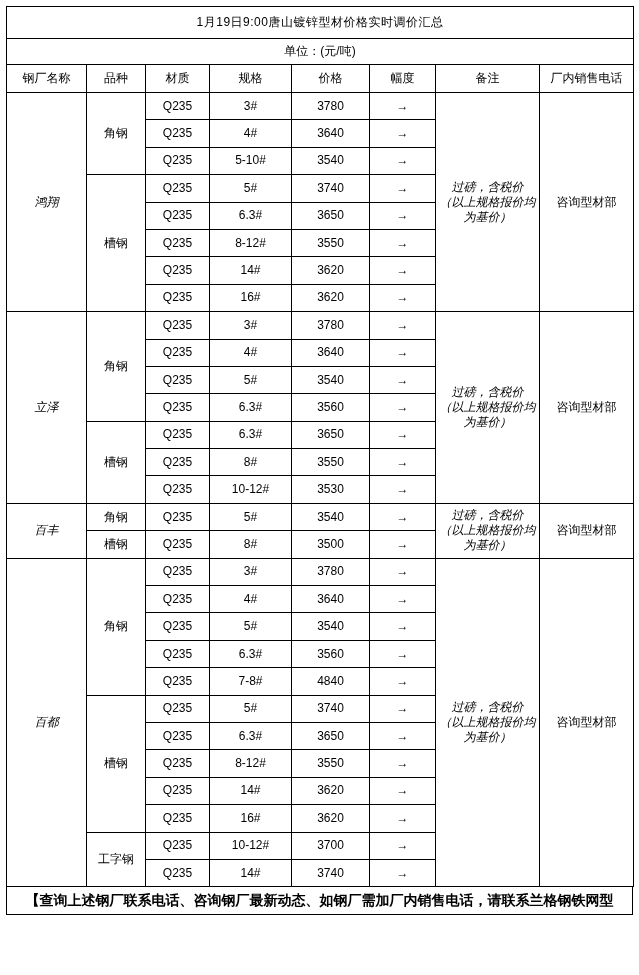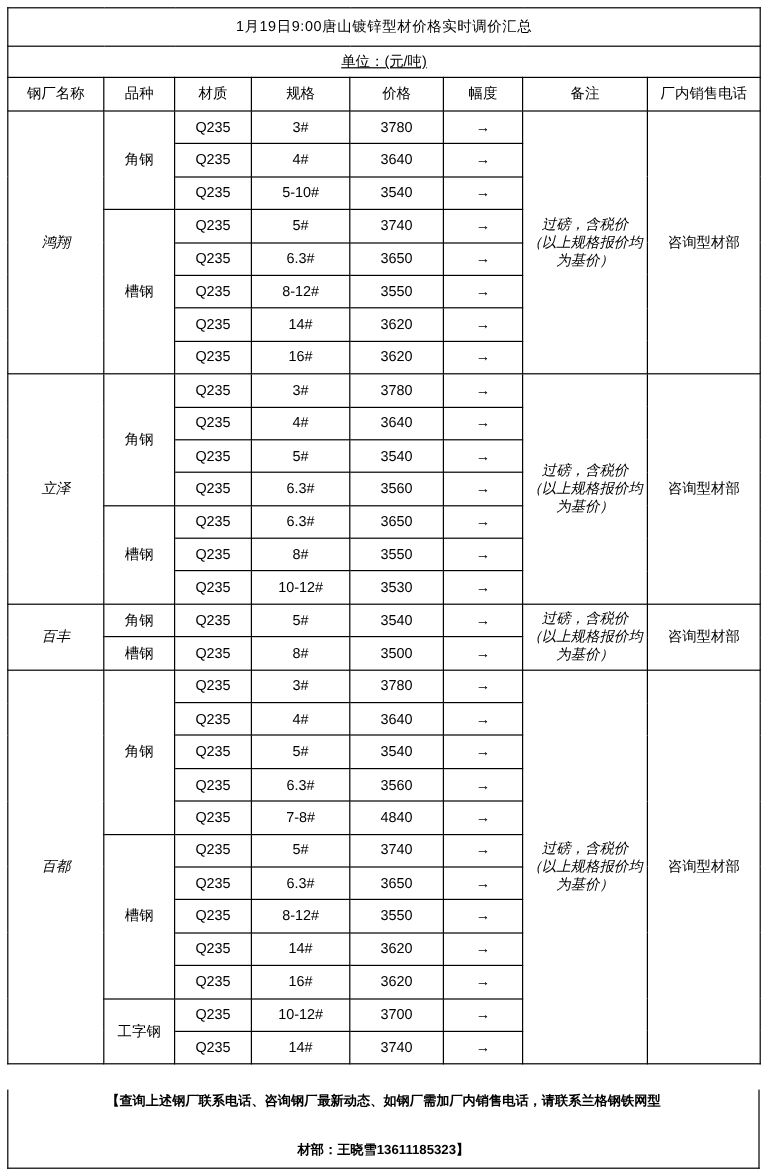--- a/index.html
+++ b/index.html
@@ -32,21 +32,20 @@
   }
   .title-cell {
     font-size: 16px;
     font-weight: bold;
     height: 32px;
     letter-spacing: 0.5px;
   }
   .unit-cell {
     font-size: 12.5px;
     height: 26px;
-    text-decoration: underline;
   }
   .hdr td {
     font-size: 12.5px;
     height: 28px;
   }
   .data td {
     height: 27.4px;
     font-size: 12px;
   }
   .mill-cell {
@@ -68,26 +67,25 @@
   .arrow {
     font-size: 13px;
   }
   .footer {
     width: 627px;
     margin-top: 0;
     border: 1px solid #000000;
     border-top: none;
   }
   .footer-line {
-    font-size: 11px;
+    font-size: 14px;
     font-weight: bold;
     text-align: center;
     line-height: 1.6;
     padding: 2px 4px;
-    margin-top: 21px;
   }
   .footer-line.second { padding-top: 0; padding-bottom: 4px; }
 </style>
 </head>
 <body>
 
 <div id="page">
   <table class="sheet">
     <colgroup>
       <col style="width:80px">
@@ -320,15 +318,14 @@
         <tr class="data">
           <td>Q235</td>
           <td>14#</td>
           <td>3740</td>
           <td class="arrow">→</td>
         </tr>
       </tbody>
   </table>
   <div class="footer">
     <div class="footer-line">【查询上述钢厂联系电话、咨询钢厂最新动态、如钢厂需加厂内销售电话，请联系兰格钢铁网型</div>
-    <div class="footer-line second">材部：王晓雪13611185323】</div>
   </div>
 </div>
 
 </body></html>

